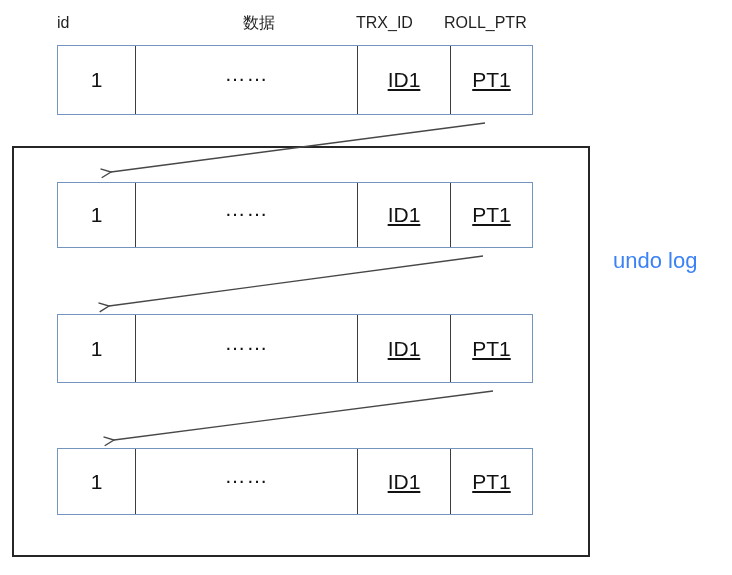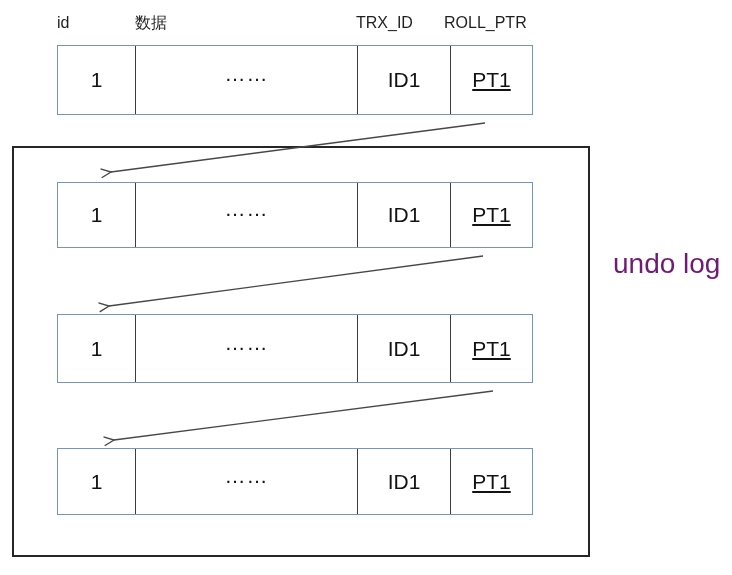--- a/index.html
+++ b/index.html
@@ -3,40 +3,40 @@
 <meta charset="utf-8">
 <style>
   html,body{margin:0;padding:0;background:#ffffff;}
   #stage{
     position:relative;width:732px;height:575px;background:#ffffff;overflow:hidden;
     font-family:"Liberation Sans","DejaVu Sans",sans-serif;color:#1c1c1c;
   }
   .hdr{
     position:absolute;top:14px;font-size:16px;line-height:18px;color:#1f1f1f;white-space:nowrap;
   }
-  .hdr-data{left:135px;width:222px;text-align:left;}
+  .hdr-data{left:148px;width:222px;text-align:center;}
   .record-row{
     position:absolute;left:57px;width:476px;box-sizing:border-box;
     border:1px solid #7495bd;background:#ffffff;display:flex;align-items:stretch;
   }
   .cell{
     box-sizing:border-box;display:flex;align-items:center;justify-content:center;
     font-size:21px;color:#121212;
   }
   .c-id{width:78px;border-right:1px solid #3d3d3d;}
   .c-data{width:222px;border-right:1px solid #3d3d3d;}
-  .c-trx{width:93px;border-right:1px solid #3d3d3d;}
+  .c-trx{width:93px;border-right:1px solid #3d3d3d;text-decoration:underline;}
   .c-roll{flex:1;text-decoration:underline;}
   .dots{position:relative;top:-6px;letter-spacing:1px;}
   #undo-box{
     position:absolute;left:12px;top:146px;width:578px;height:411px;
     box-sizing:border-box;border:2px solid #262626;background:transparent;
   }
   #undo-label{
-    position:absolute;left:613px;top:248px;font-size:28px;color:#701a75;white-space:nowrap;
+    position:absolute;left:613px;top:248px;font-size:22px;color:#3b82f6;white-space:nowrap;
   }
   #arrow-layer{position:absolute;left:0;top:0;width:732px;height:575px;pointer-events:none;}
 </style>
 </head>
 <body>
 
 <div id="stage">
 
   <span class="hdr" style="left:57px">id</span>
   <span class="hdr hdr-data">数据</span>

